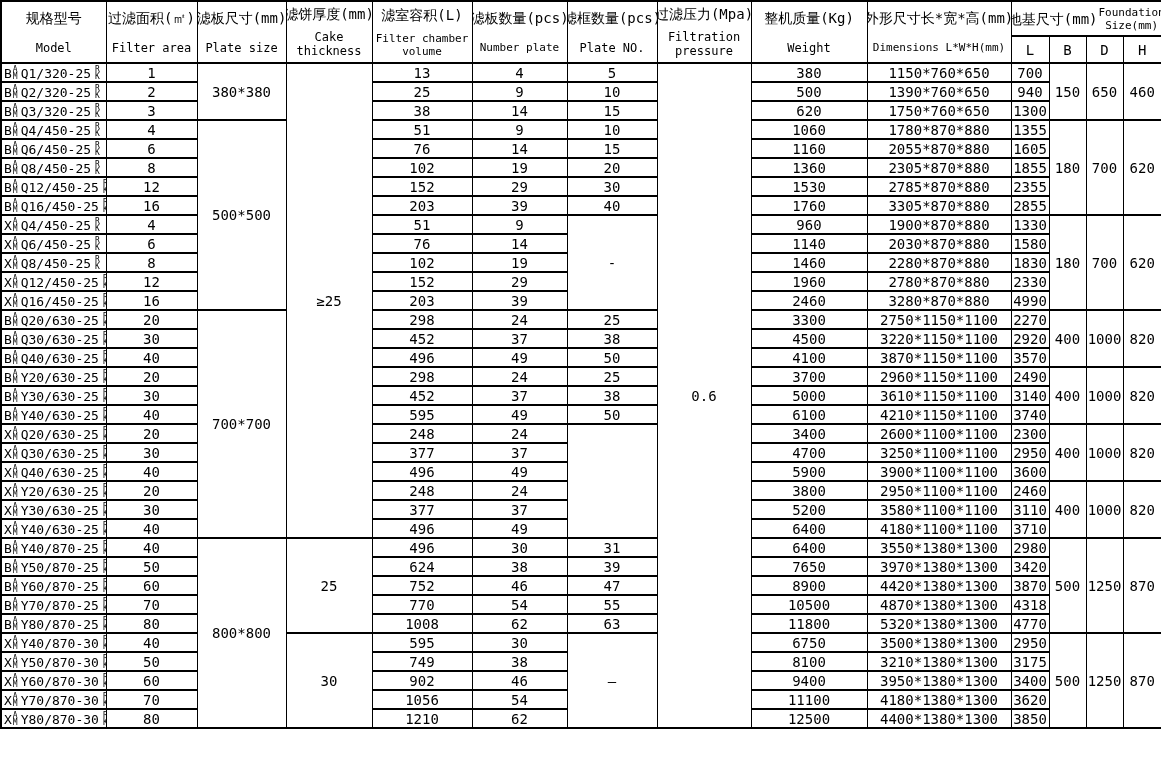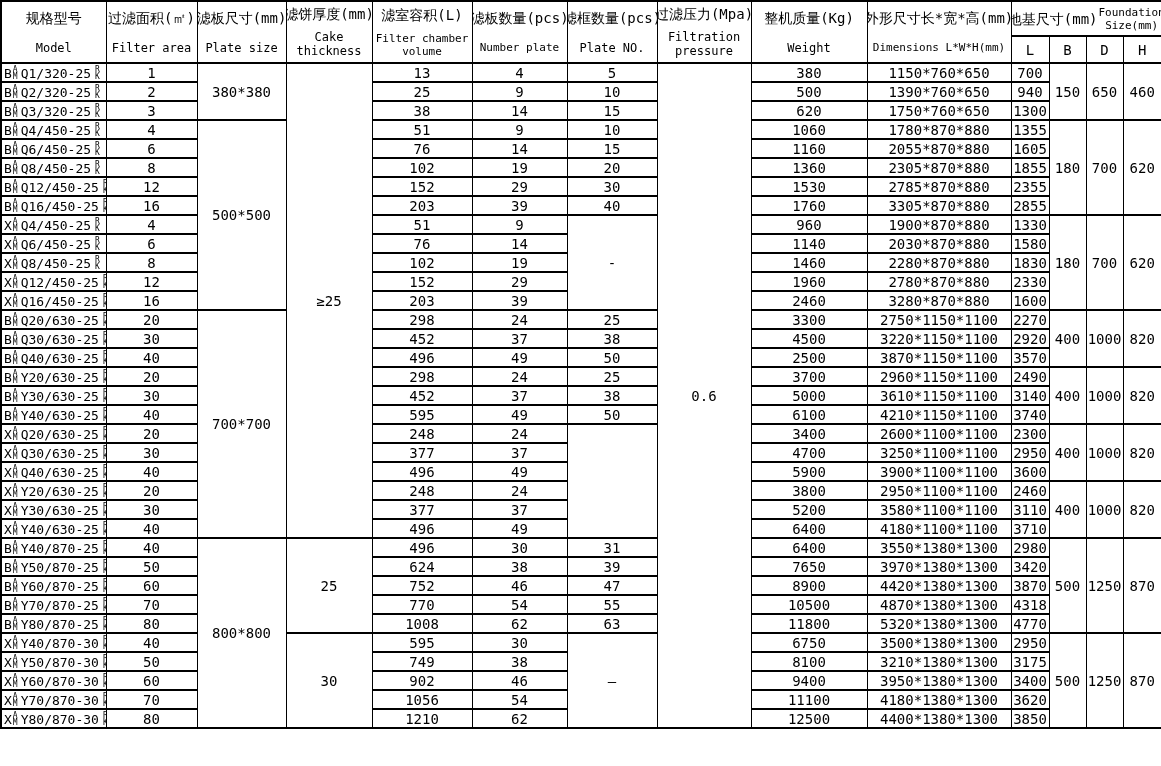--- a/index.html
+++ b/index.html
@@ -341,21 +341,21 @@
             <span>M</span>
           </span><span class="mc">Q16/450-25</span><span class="stk stk2">
             <span>R</span>
             <span>K</span>
           </span></td>
         <td>16</td>
         <td>203</td>
         <td>39</td>
         <td>2460</td>
         <td>3280*870*880</td>
-        <td>1600</td>
+        <td>4990</td>
       </tr>
       <tr>
         <td class="model"><span class="mp">B</span><span class="stk">
             <span>A</span>
             <span>M</span>
           </span><span class="mc">Q20/630-25</span><span class="stk stk2">
             <span>R</span>
             <span>K</span>
           </span></td>
         <td>20</td>
@@ -391,21 +391,21 @@
             <span>A</span>
             <span>M</span>
           </span><span class="mc">Q40/630-25</span><span class="stk stk2">
             <span>R</span>
             <span>K</span>
           </span></td>
         <td>40</td>
         <td>496</td>
         <td>49</td>
         <td>50</td>
-        <td>2500</td>
+        <td>4100</td>
         <td>3870*1150*1100</td>
         <td>3570</td>
       </tr>
       <tr>
         <td class="model"><span class="mp">B</span><span class="stk">
             <span>A</span>
             <span>M</span>
           </span><span class="mc">Y20/630-25</span><span class="stk stk2">
             <span>R</span>
             <span>K</span>

